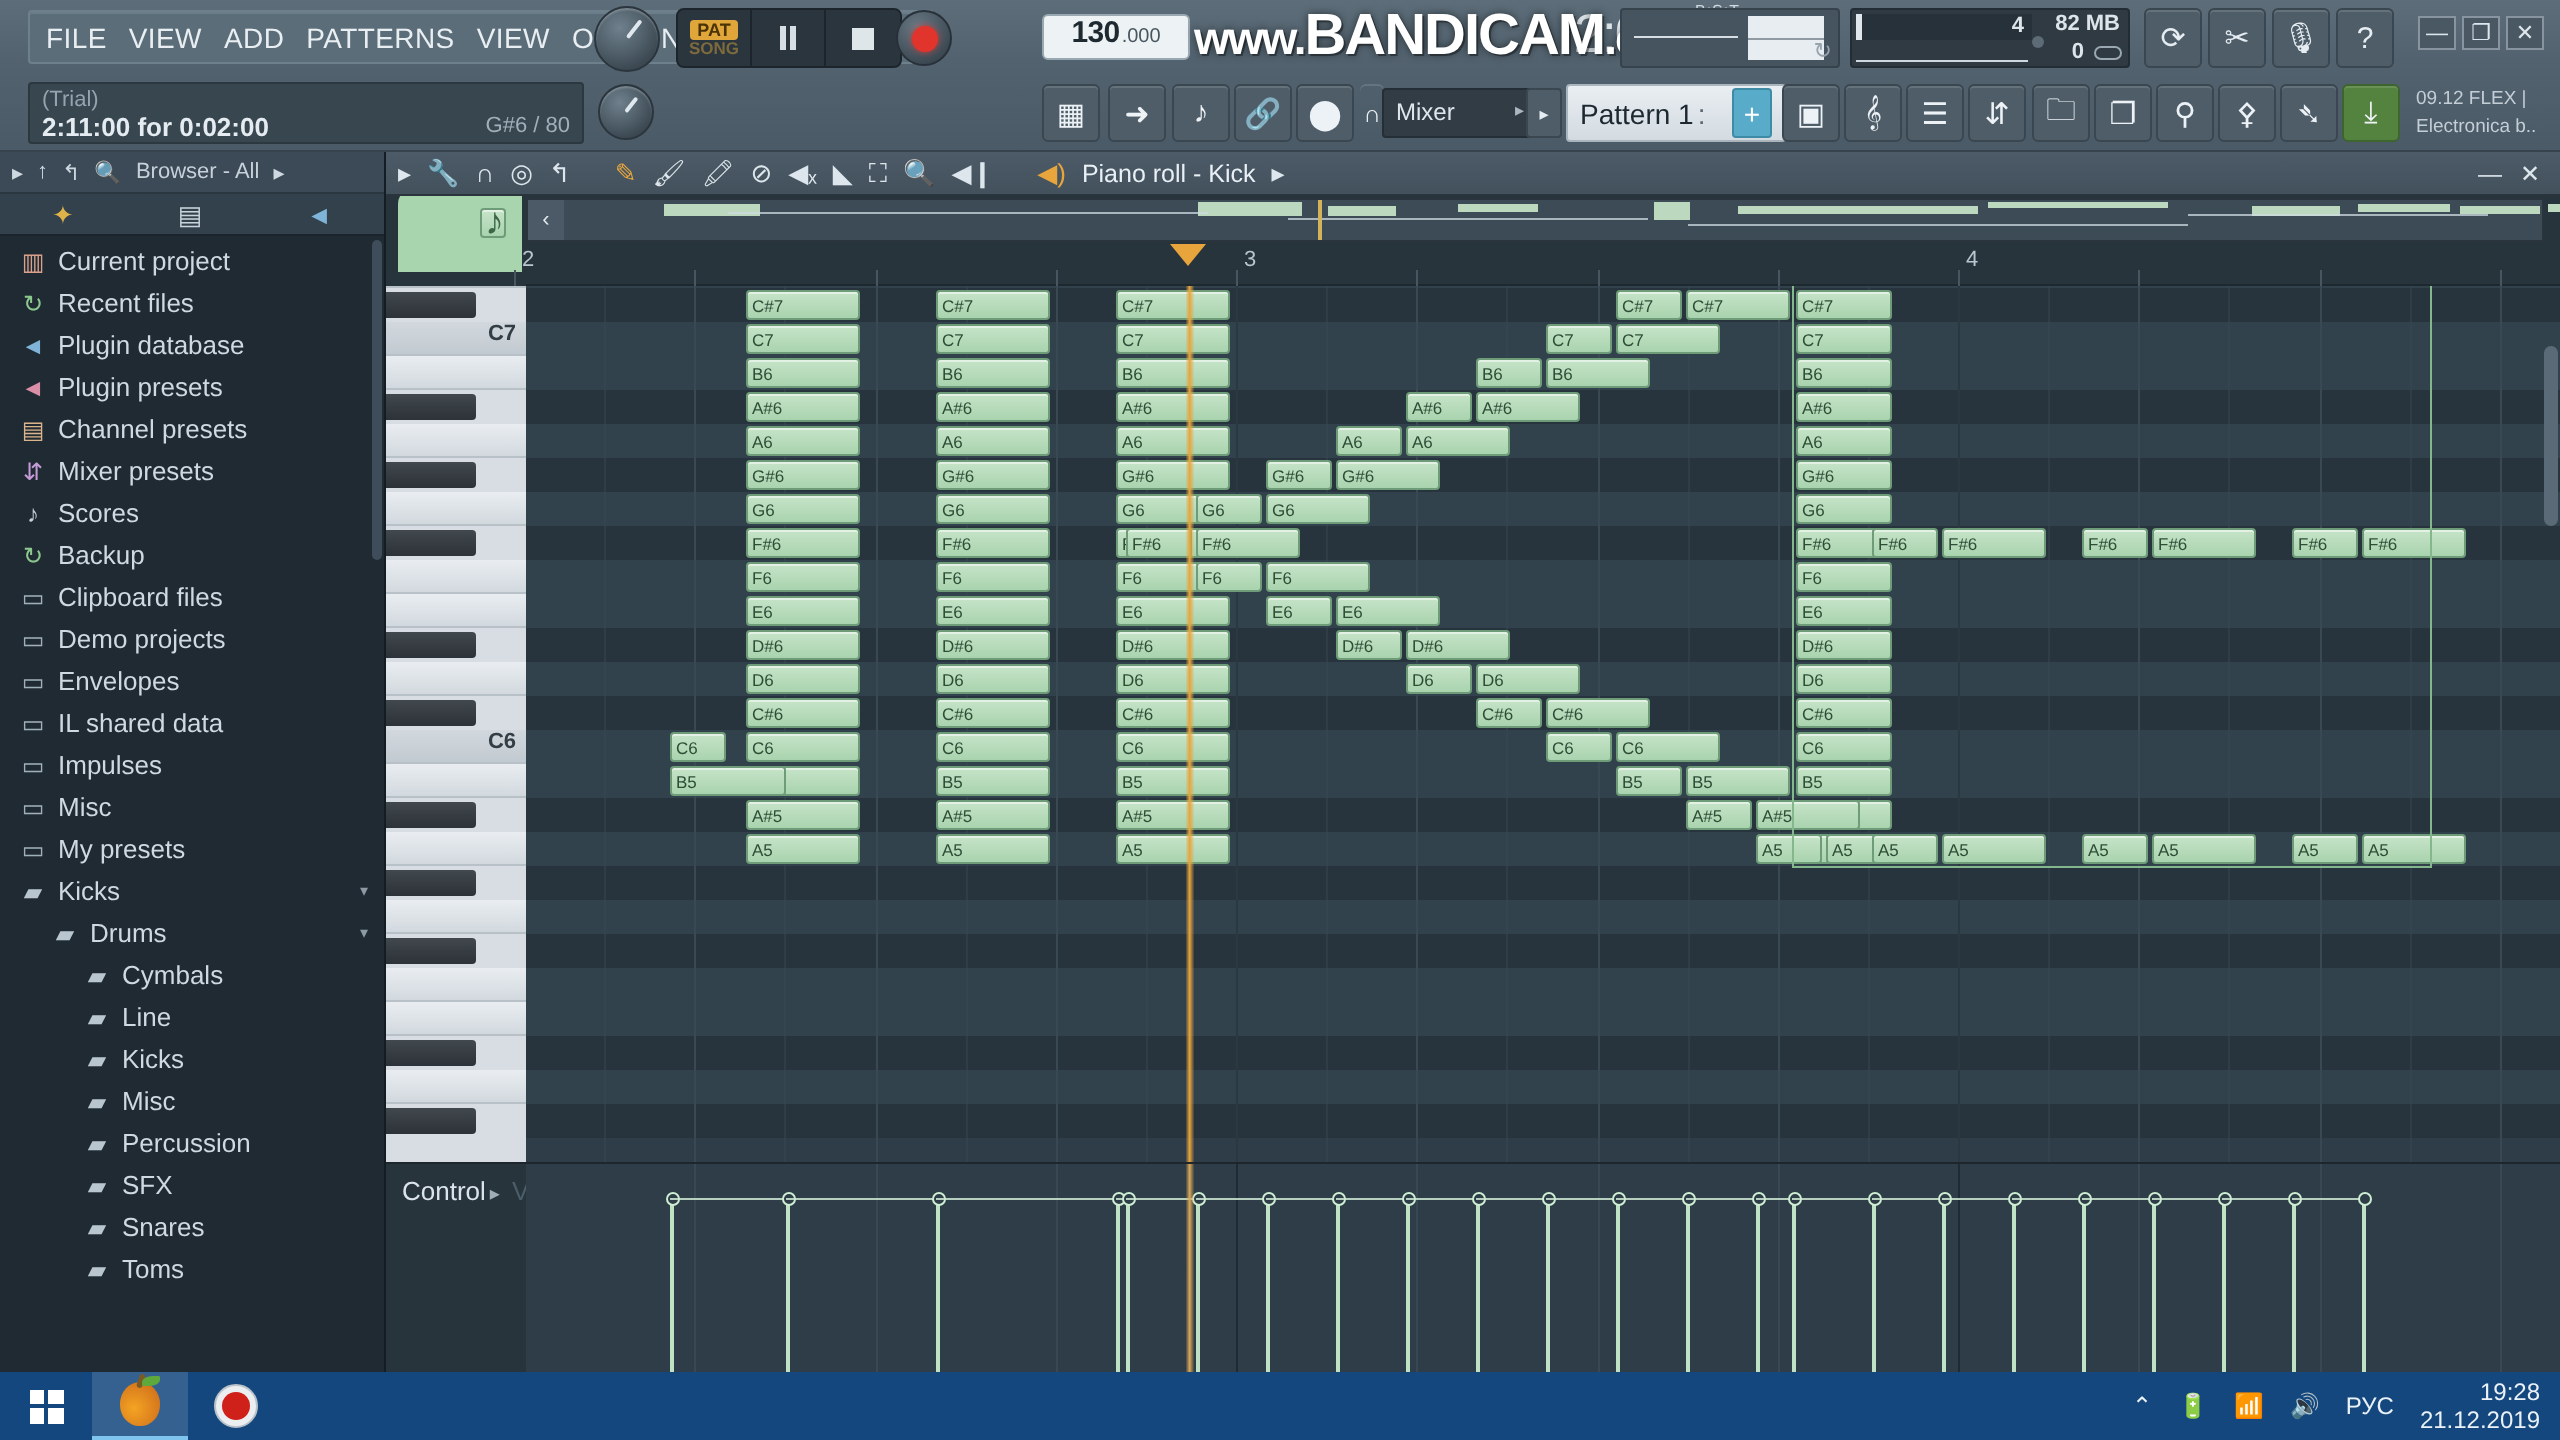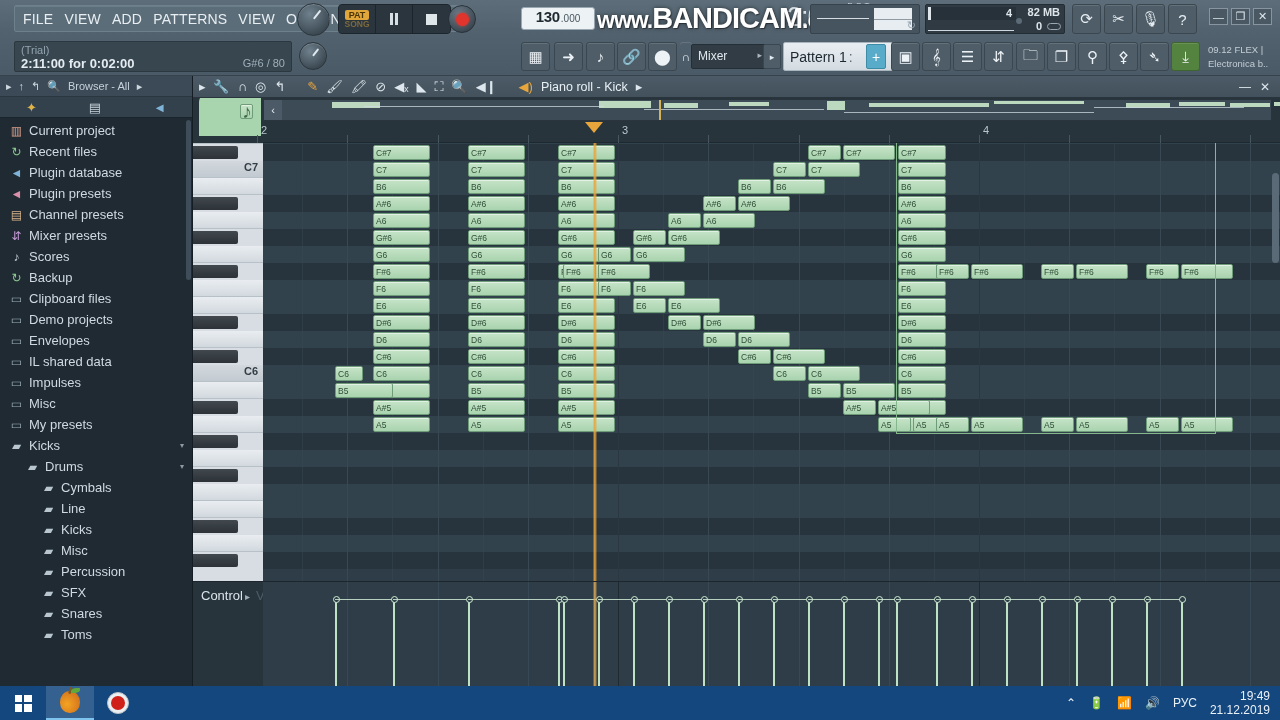--- a/index.html
+++ b/index.html
@@ -960,19 +960,19 @@
           <i></i>
         </span>
     </div>
     <div class="tray">
       <span>⌃</span>
       <span>🔋</span>
       <span>📶</span>
       <span>🔊</span>
       <span>РУС</span>
       <span class="clock">
-        <div>19:49</div>
+        <div>19:28</div>
         <div>21.12.2019</div>
       </span>
     </div>
   </div>
 
 </div>
 
 </body></html>

